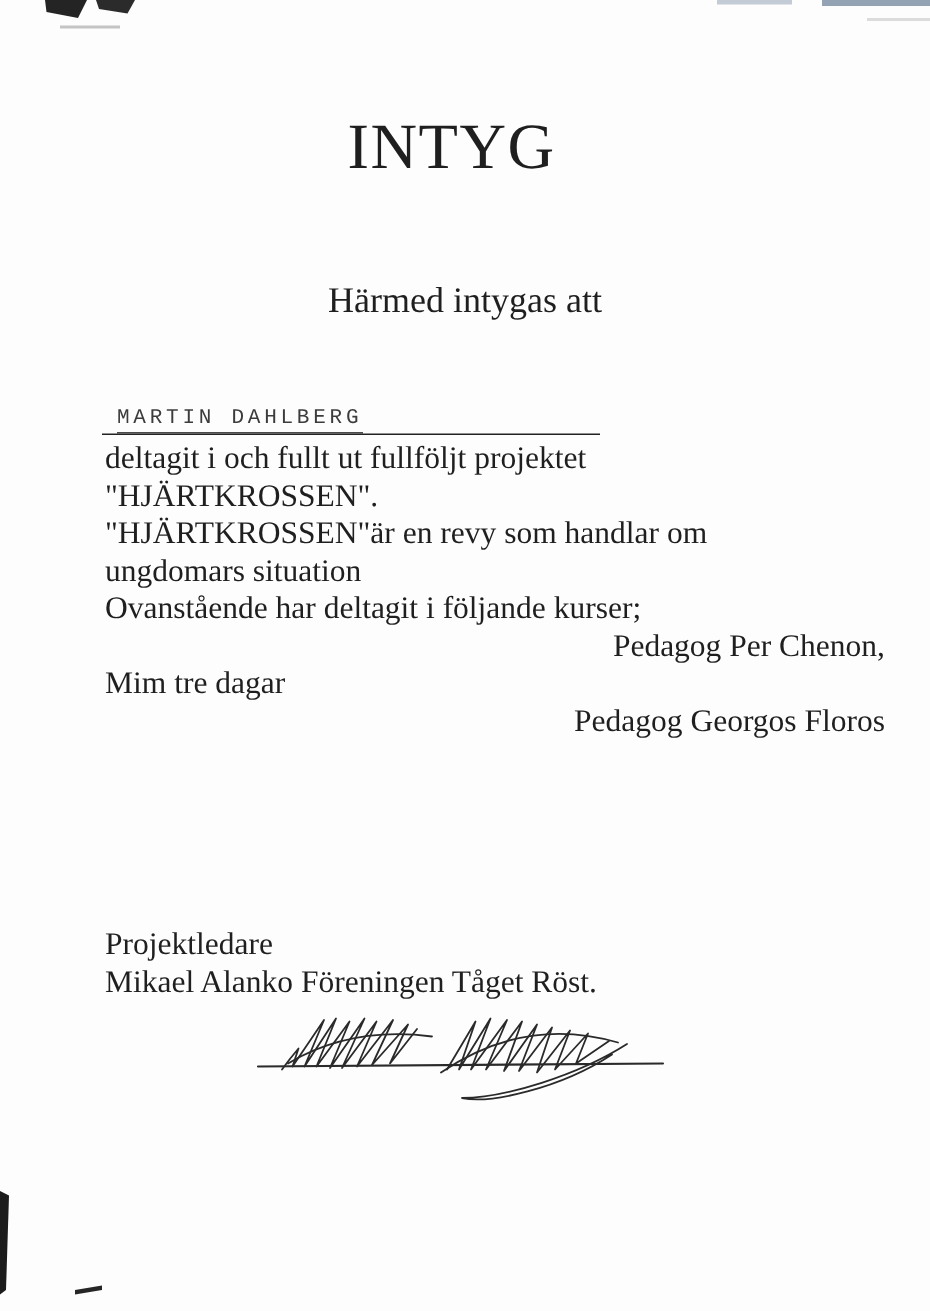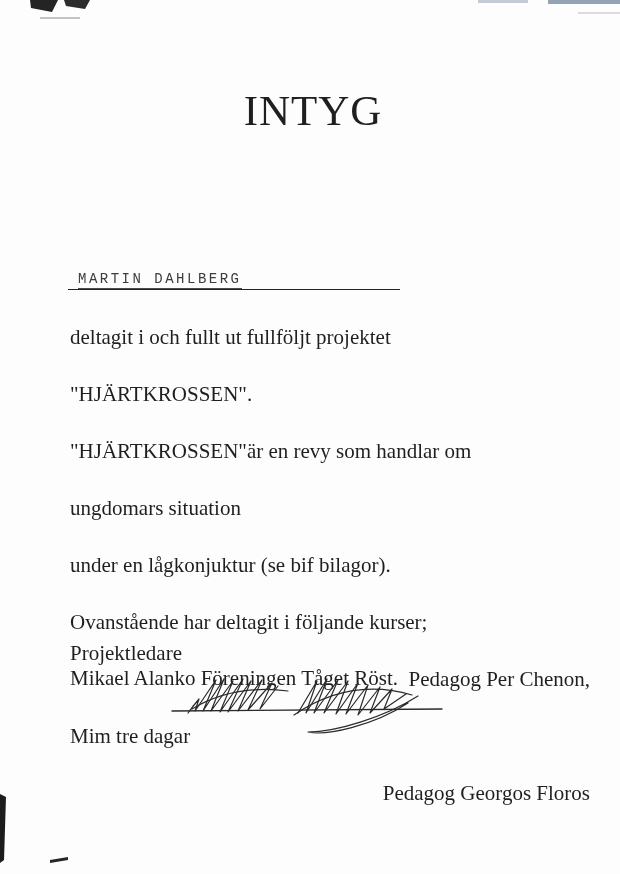--- a/index.html
+++ b/index.html
@@ -26,21 +26,21 @@
   .artifact-bottom-left { left: 0; top: 790px; }
 
   
   .title {
     position: absolute;
     top: 74px; left: 0; width: 602px;
     text-align: center;
     font-size: 43px;
     letter-spacing: 1px;
     font-weight: 400;
-    margin: 12px;
+    margin: 0;
   }
   .subtitle {
     position: absolute;
     top: 188px; left: 0; width: 620px;
     text-align: center;
     font-size: 24px;
   }
 
   
   .name-block {
@@ -64,32 +64,31 @@
     border-top: 1.6px solid #222;
   }
 
   
   .body-text {
     position: absolute;
     left: 70px; top: 293px; width: 520px;
     font-size: 21px;
     line-height: 25px;
   }
-  .body-line { white-space: pre-wrap; margin-top: 32px; }
+  .body-line { white-space: pre-wrap; }
   .ind0 { padding-left: 0; }
   .ind1 { padding-left: 5px; }
   .ind2 { padding-left: 44px; text-align: right; }
 
   
   .footer {
     position: absolute;
     left: 70px; top: 617px; width: 520px;
     font-size: 21px;
     line-height: 25px;
-    margin-top: 24px;
   }
 
   
   .signature {
     position: absolute;
     left: 158px; top: 666px;
     width: 324px; height: 76px;
   }
   .signature svg { display: block; width: 100%; height: 100%; }
 </style>
@@ -110,32 +109,32 @@
   <div class="artifact artifact-top-right-line"></div>
   <div class="artifact artifact-bottom-left">
     <svg width="80" height="84" viewBox="0 0 80 84" xmlns="http://www.w3.org/2000/svg">
       <polygon points="0,4 6,7 4,70 0,73" fill="#1c1c1c"></polygon>
       <polygon points="50,70 68,67 68,70 50,73" fill="#262626"></polygon>
     </svg>
   </div>
 
   <h1 class="title">INTYG</h1>
 
+  <div class="subtitle">Härmed intygas att</div>
 
   <div class="name-block">
     <span class="typed-name">MARTIN DAHLBERG</span>
     <div class="name-rule"></div>
   </div>
 
   <div class="body-text">
     <div class="body-line ind0">deltagit i och fullt ut fullföljt projektet</div>
     <div class="body-line ind0">"HJÄRTKROSSEN".</div>
     <div class="body-line ind0">"HJÄRTKROSSEN"är en revy som handlar om</div>
     <div class="body-line ind0">ungdomars situation</div>
-    <div class="body-line ind0">under en lågkonjuktur (se bif bilagor).</div>
     <div class="body-line ind0">Ovanstående har deltagit i följande kurser;</div>
     <div class="body-line ind2">Pedagog Per Chenon,</div>
     <div class="body-line ind0">Mim tre dagar</div>
     <div class="body-line ind2">Pedagog Georgos Floros</div>
   </div>
 
   <div class="footer">
     <div>Projektledare</div>
     <div>Mikael Alanko Föreningen Tåget Röst.</div>
   </div>

